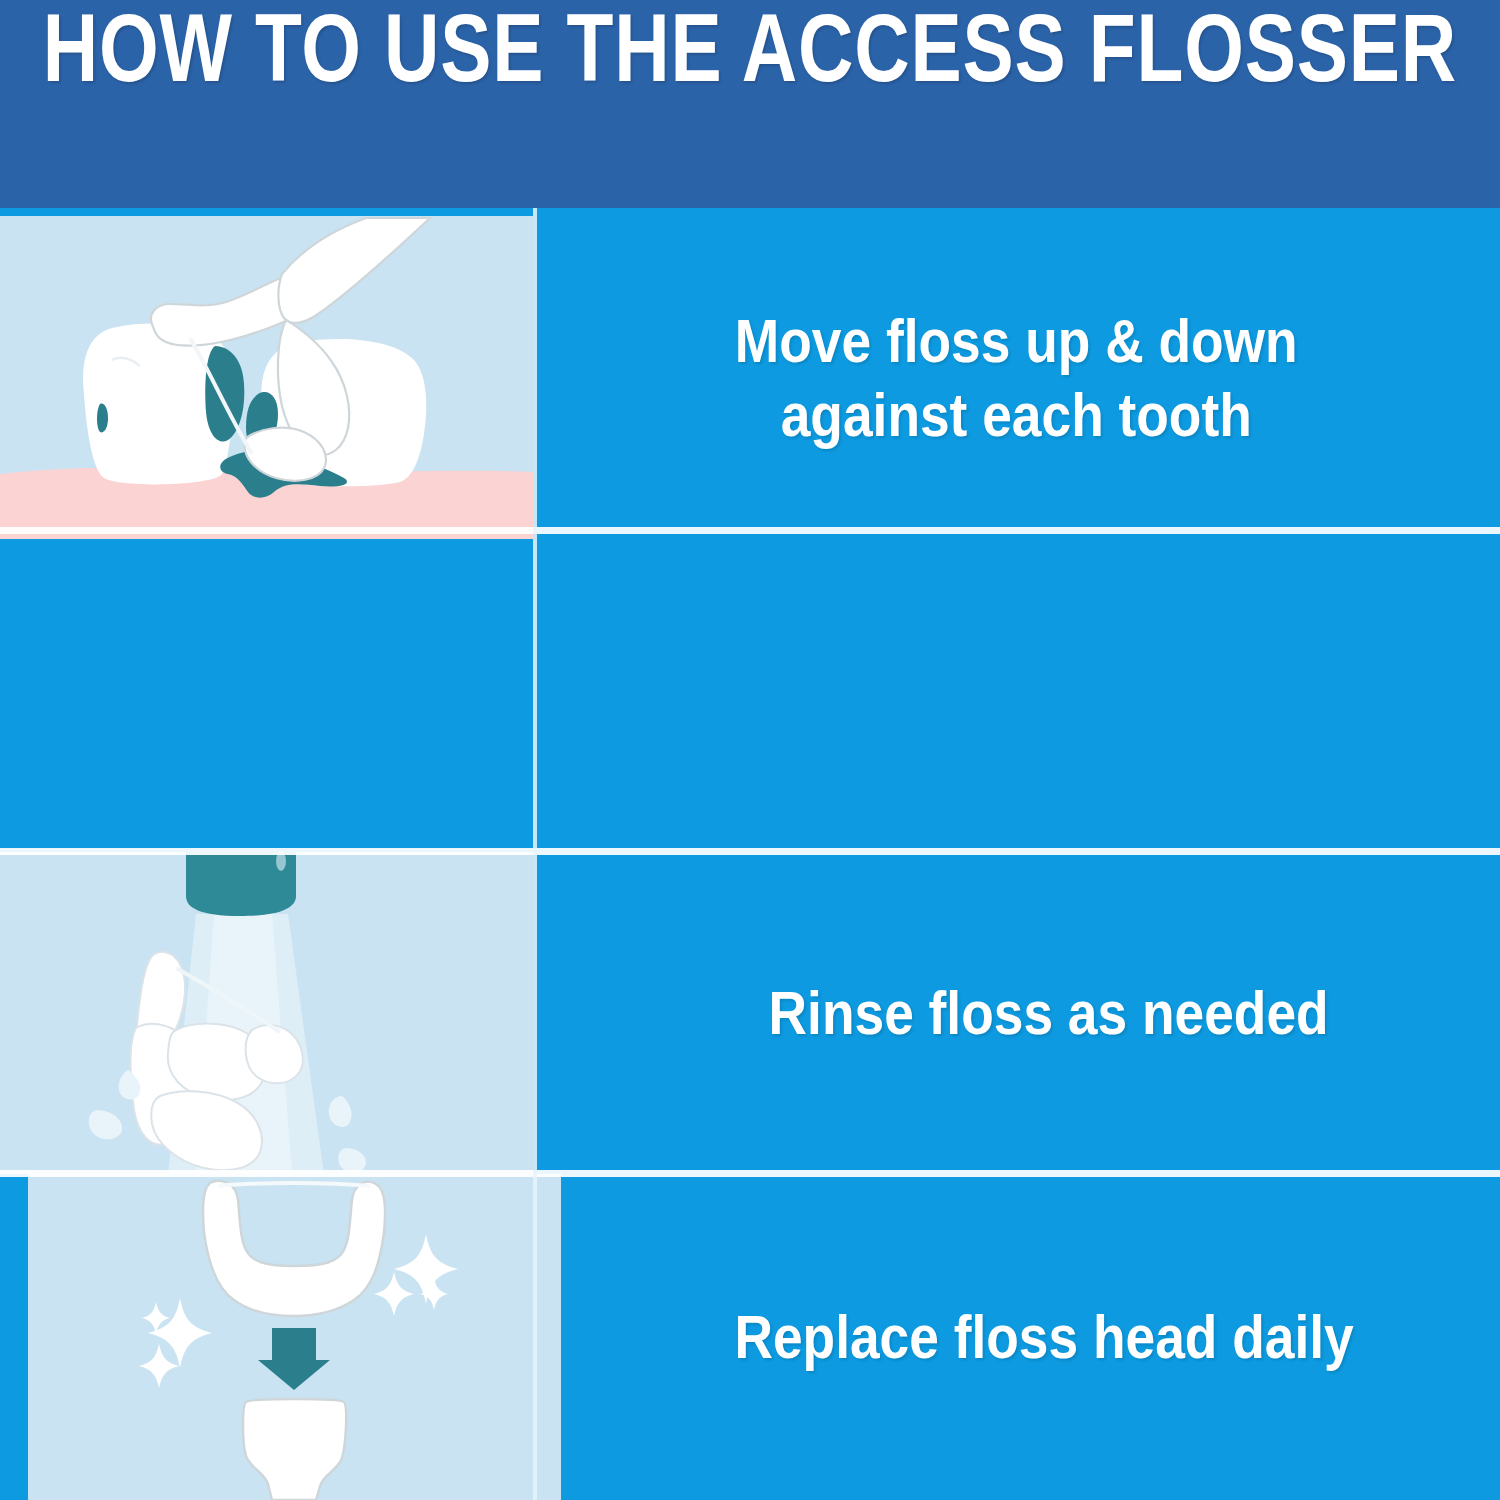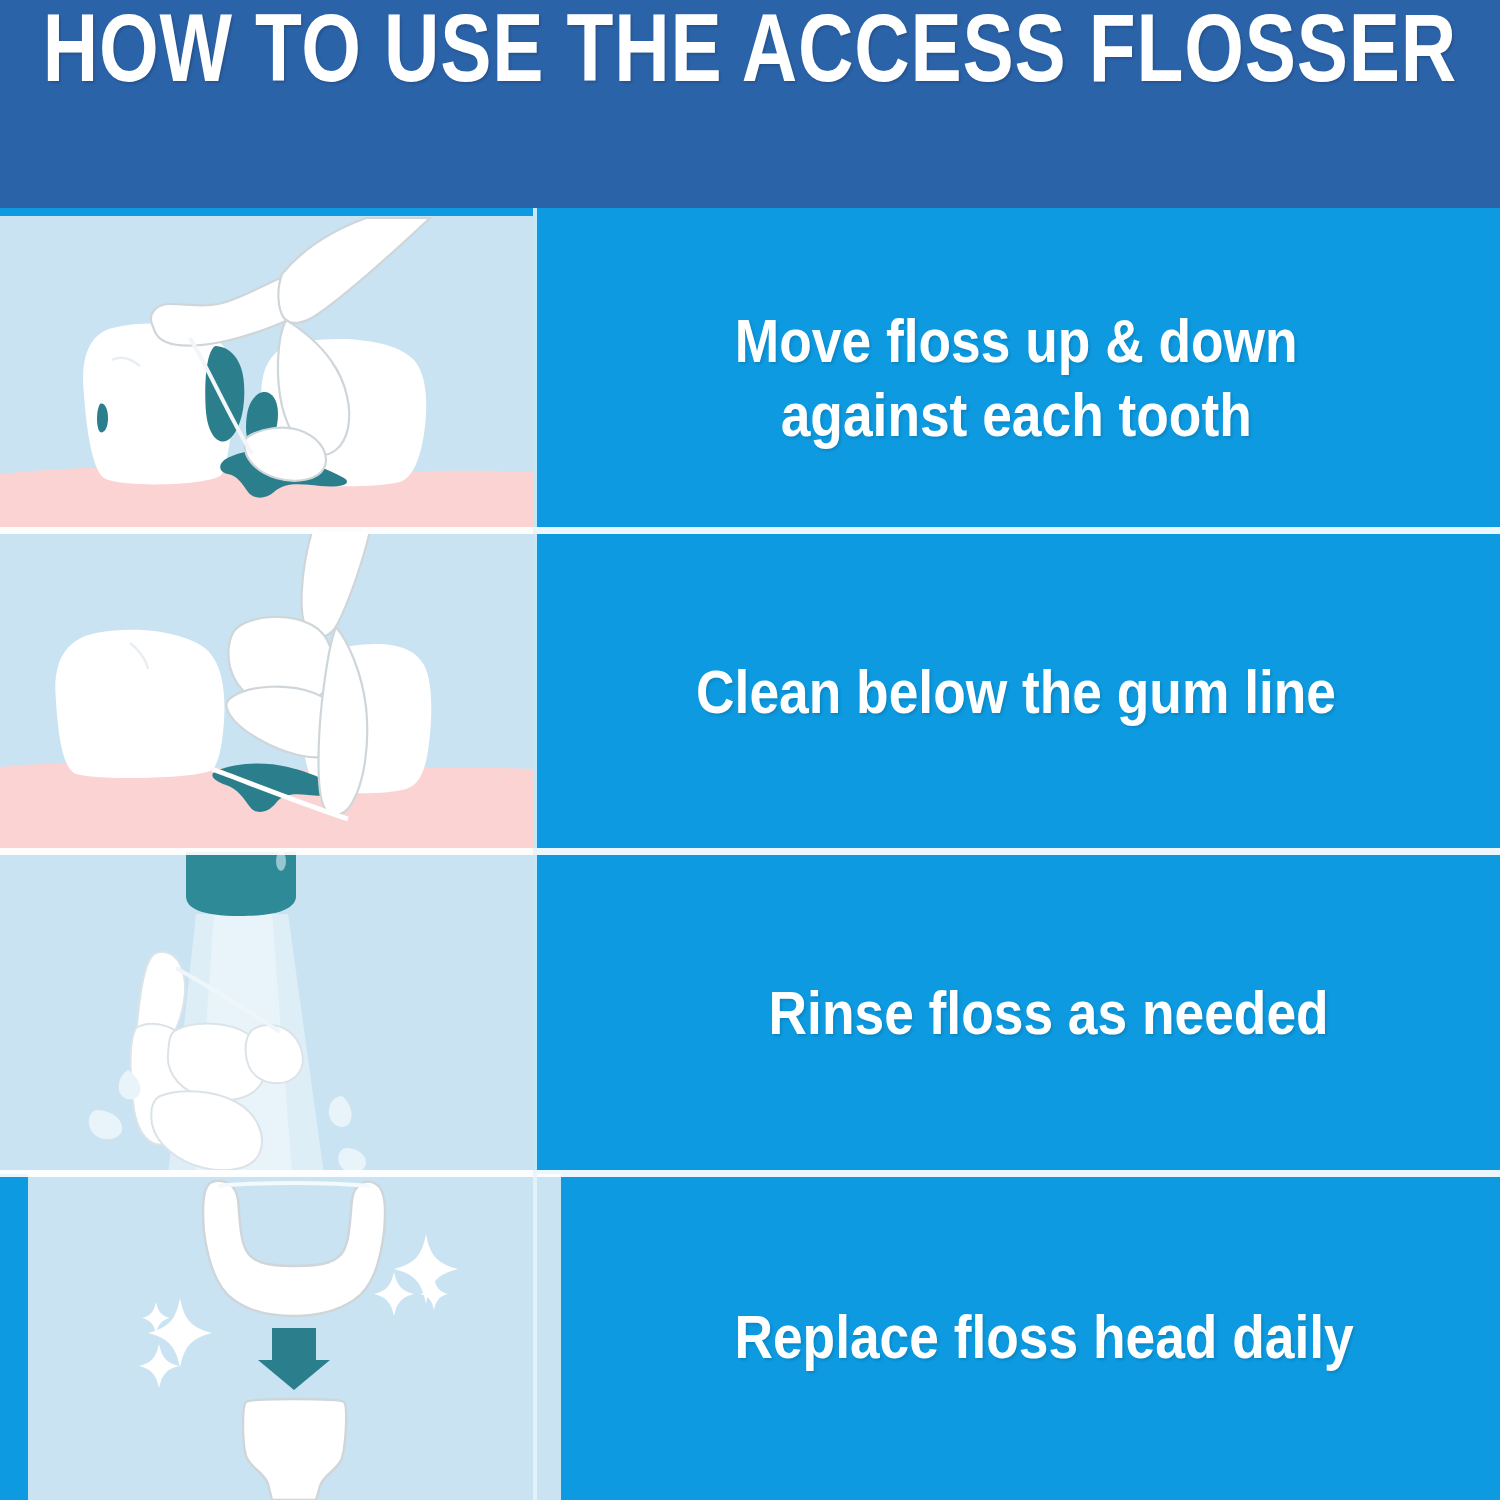--- a/index.html
+++ b/index.html
@@ -159,46 +159,20 @@
       </svg>
     </div>
     <div class="text-cell">
       <div class="step-text">
         <span>Move floss up &amp; down</span><br>
         <span>against each tooth</span>
       </div>
     </div>
   </div>
 
-  <div class="row row-2">
-    <div class="img-cell">
-      <svg class="panel-svg" viewBox="0 0 533 321" preserveAspectRatio="none">
-        <rect x="0" y="0" width="533" height="321" fill="#c9e3f2"></rect>
-
-        <path d="M0,236 C80,228 150,234 240,238 C330,242 440,234 533,238 L533,321 L0,321 Z" fill="#fad3d2"></path>
-
-        <path d="M56,170 C52,130 66,108 96,102 C140,94 186,102 206,118 C222,132 226,160 224,190 C222,218 218,236 210,240 C190,248 90,250 74,242 C62,234 58,202 56,170 Z" fill="#ffffff"></path>
-        <path d="M130,112 C138,118 146,128 148,138" stroke="#e8eef2" stroke-width="2.5" fill="none"></path>
-
-        <path d="M300,184 C296,146 312,122 344,116 C390,108 414,116 424,134 C434,152 432,194 428,220 C424,244 418,254 406,258 C386,264 330,264 318,256 C306,248 302,212 300,184 Z" fill="#ffffff"></path>
-
-        <path d="M216,240 C236,232 262,230 288,236 C312,242 330,250 336,258 C340,264 326,266 308,264 C292,262 282,264 276,272 C268,282 256,284 250,276 C244,268 238,258 226,254 C214,250 208,244 216,240 Z" fill="#2b7f8c"></path>
-
-        <path d="M312,0 L370,0 C362,34 348,72 338,92 C330,108 316,110 308,100 C298,88 300,42 312,0 Z" fill="#ffffff" stroke="#cfd6da" stroke-width="2.2"></path>
-        <path d="M238,96 C254,84 290,82 312,94 C330,104 336,124 330,146 C324,168 306,180 284,178 C258,176 236,160 230,136 C226,118 230,102 238,96 Z" fill="#ffffff" stroke="#cfd6da" stroke-width="2.2"></path>
-        <path d="M232,166 C250,154 288,152 314,162 C340,172 352,192 348,208 C344,224 322,230 298,224 C272,218 240,200 230,184 C224,174 226,170 232,166 Z" fill="#ffffff" stroke="#cfd6da" stroke-width="2.2"></path>
-        <path d="M336,96 C348,110 362,142 366,176 C370,214 364,252 352,272 C344,286 330,288 324,276 C316,260 318,206 322,170 C326,136 330,110 336,96 Z" fill="#ffffff" stroke="#cfd6da" stroke-width="2.2"></path>
-
-        <path d="M212,238 C250,252 300,272 348,288" stroke="#ffffff" stroke-width="5" fill="none"></path>
-      </svg>
-    </div>
-    <div class="text-cell">
-      <div class="step-text">Clean below the gum line</div>
-    </div>
-  </div>
 
   <div class="row row-3">
     <div class="img-cell">
       <svg class="panel-svg" viewBox="0 0 533 322" preserveAspectRatio="none">
         <rect x="0" y="0" width="533" height="322" fill="#c9e3f2"></rect>
 
         <path d="M196,62 L288,62 L324,322 L168,322 Z" fill="#ddeef7"></path>
         <path d="M214,62 L272,62 L292,322 L196,322 Z" fill="#e9f4fa"></path>
 
         <path d="M186,0 L296,0 L296,44 C296,56 280,64 240,64 C200,64 186,56 186,44 Z" fill="#2e8a96"></path>

